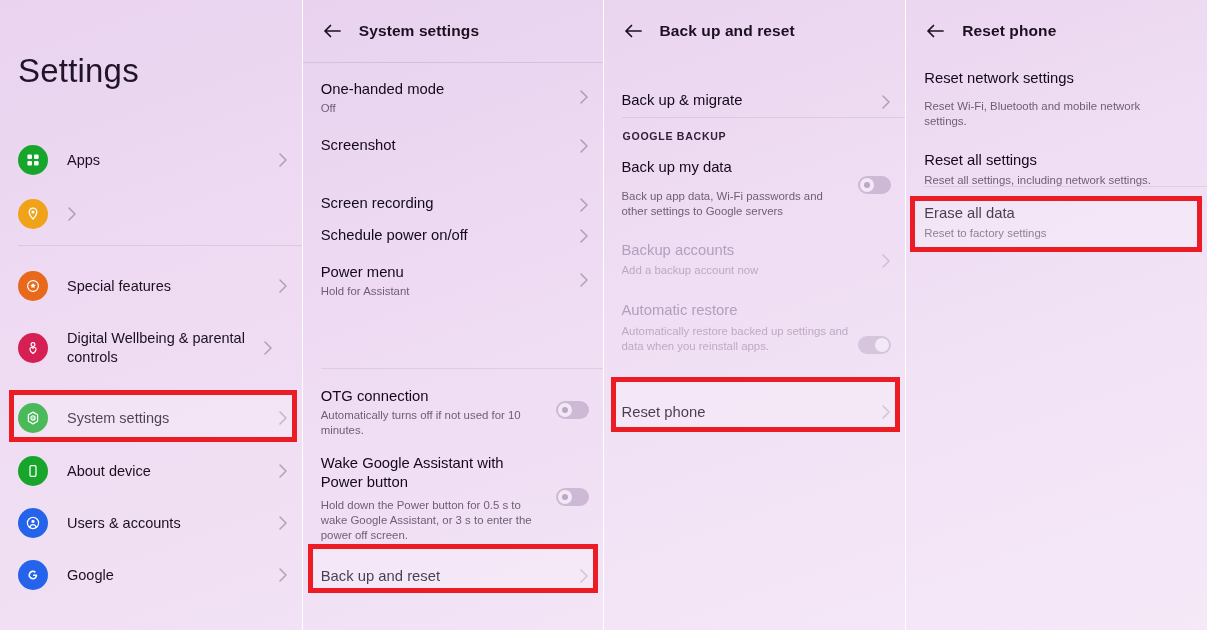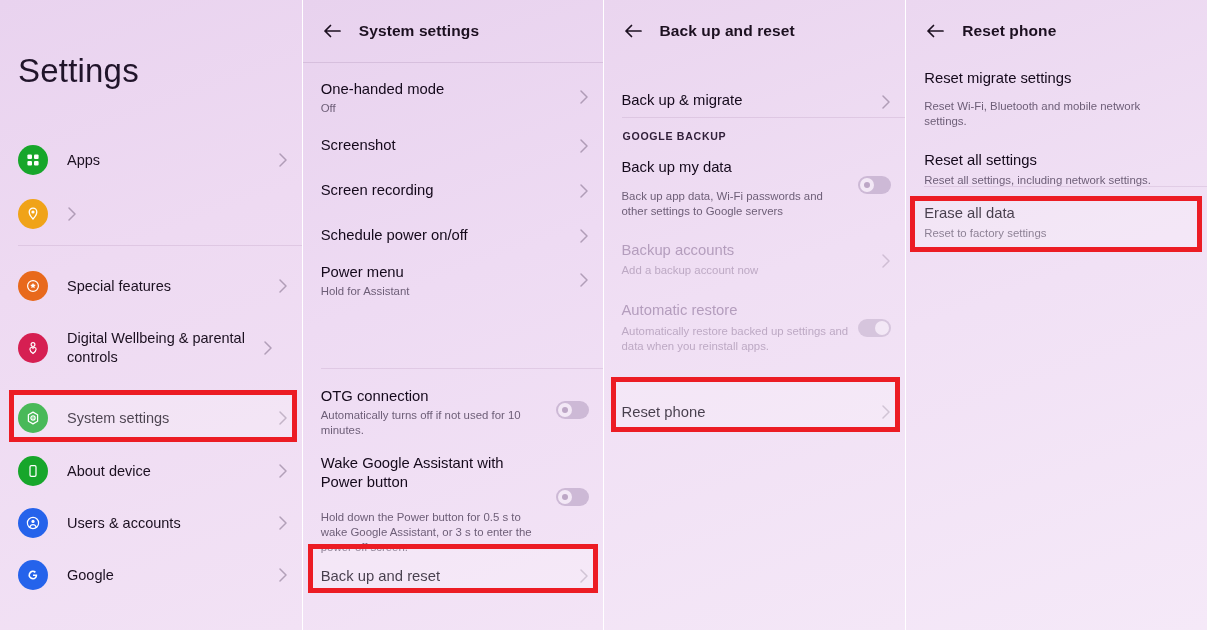--- a/index.html
+++ b/index.html
@@ -308,21 +308,21 @@
         <div class="row-text">
             <div class="row-title">Screenshot</div>
           </div>
         <span class="chev" style="margin-top:0">
             <svg width="10" height="16" viewBox="0 0 10 16">
               <path d="M2 2 L8 8 L2 14" stroke="#5e4a68" stroke-width="1.5" fill="none" stroke-linecap="round" stroke-linejoin="round"></path>
             </svg>
           </span>
       </div>
 
-      <div class="row" style="min-height:45px;align-items:center">
+      <div class="row" style="min-height:45px;align-items:flex-end">
         <div class="row-text">
             <div class="row-title">Screen recording</div>
           </div>
         <span class="chev" style="margin-top:0">
             <svg width="10" height="16" viewBox="0 0 10 16">
               <path d="M2 2 L8 8 L2 14" stroke="#5e4a68" stroke-width="1.5" fill="none" stroke-linecap="round" stroke-linejoin="round"></path>
             </svg>
           </span>
       </div>
 
@@ -360,21 +360,21 @@
           <div class="row-sub" style="max-width:218px">Automatically turns off if not used for 10 minutes.</div>
         </div>
         <span class="toggle" style="margin-top:14px">
             <span class="knob"></span>
           </span>
       </div>
 
       <div class="row" style="align-items:flex-start;padding-top:16px">
         <div class="row-text">
           <div class="row-title" style="max-width:225px">Wake Google Assistant with Power button</div>
-          <div class="row-sub" style="max-width:228px;margin-top:18px">Hold down the Power button for 0.5 s to wake Google Assistant, or 3 s to enter the power off screen.</div>
+          <div class="row-sub" style="max-width:228px;margin-top:6px">Hold down the Power button for 0.5 s to wake Google Assistant, or 3 s to enter the power off screen.</div>
         </div>
         <span class="toggle" style="margin-top:34px">
             <span class="knob"></span>
           </span>
       </div>
     </div>
 
     <div class="row" style="position:absolute;left:0;right:0;top:554px;min-height:44px;align-items:center">
       <div class="row-text">
           <div class="row-title">Back up and reset</div>
@@ -431,21 +431,21 @@
           <div class="row-title">Backup accounts</div>
           <div class="row-sub" style="margin-top:3px">Add a backup account now</div>
         </div>
         <span class="chev" style="margin-top:12px">
             <svg width="10" height="16" viewBox="0 0 10 16">
               <path d="M2 2 L8 8 L2 14" stroke="#5e4a68" stroke-width="1.5" fill="none" stroke-linecap="round" stroke-linejoin="round"></path>
             </svg>
           </span>
       </div>
 
-      <div class="row dim" style="align-items:flex-start;padding-top:23px">
+      <div class="row dim" style="align-items:flex-end;padding-top:23px">
         <div class="row-text">
           <div class="row-title">Automatic restore</div>
           <div class="row-sub" style="max-width:228px;margin-top:4px">Automatically restore backed up settings and data when you reinstall apps.</div>
         </div>
         <span class="toggle on off-dim" style="margin-top:18px">
             <span class="knob"></span>
           </span>
       </div>
     </div>
 
@@ -470,21 +470,21 @@
         <svg width="22" height="22" viewBox="0 0 22 22">
             <path d="M19 11H4M9.5 5.5 4 11l5.5 5.5" stroke="#1c1020" stroke-width="1.7" fill="none" stroke-linecap="round" stroke-linejoin="round"></path>
           </svg>
       </span>
       <span class="hdr-title">Reset phone</span>
     </div>
 
     <div style="padding-top:7px">
       <div class="row" style="align-items:flex-start">
         <div class="row-text">
-          <div class="row-title">Reset migrate settings</div>
+          <div class="row-title">Reset network settings</div>
           <div class="row-sub" style="margin-top:11px">Reset Wi-Fi, Bluetooth and mobile network settings.</div>
         </div>
       </div>
 
       <div class="row" style="align-items:flex-start;padding-top:22px">
         <div class="row-text">
           <div class="row-title">Reset all settings</div>
           <div class="row-sub" style="margin-top:3px">Reset all settings, including network settings.</div>
         </div>
       </div>

